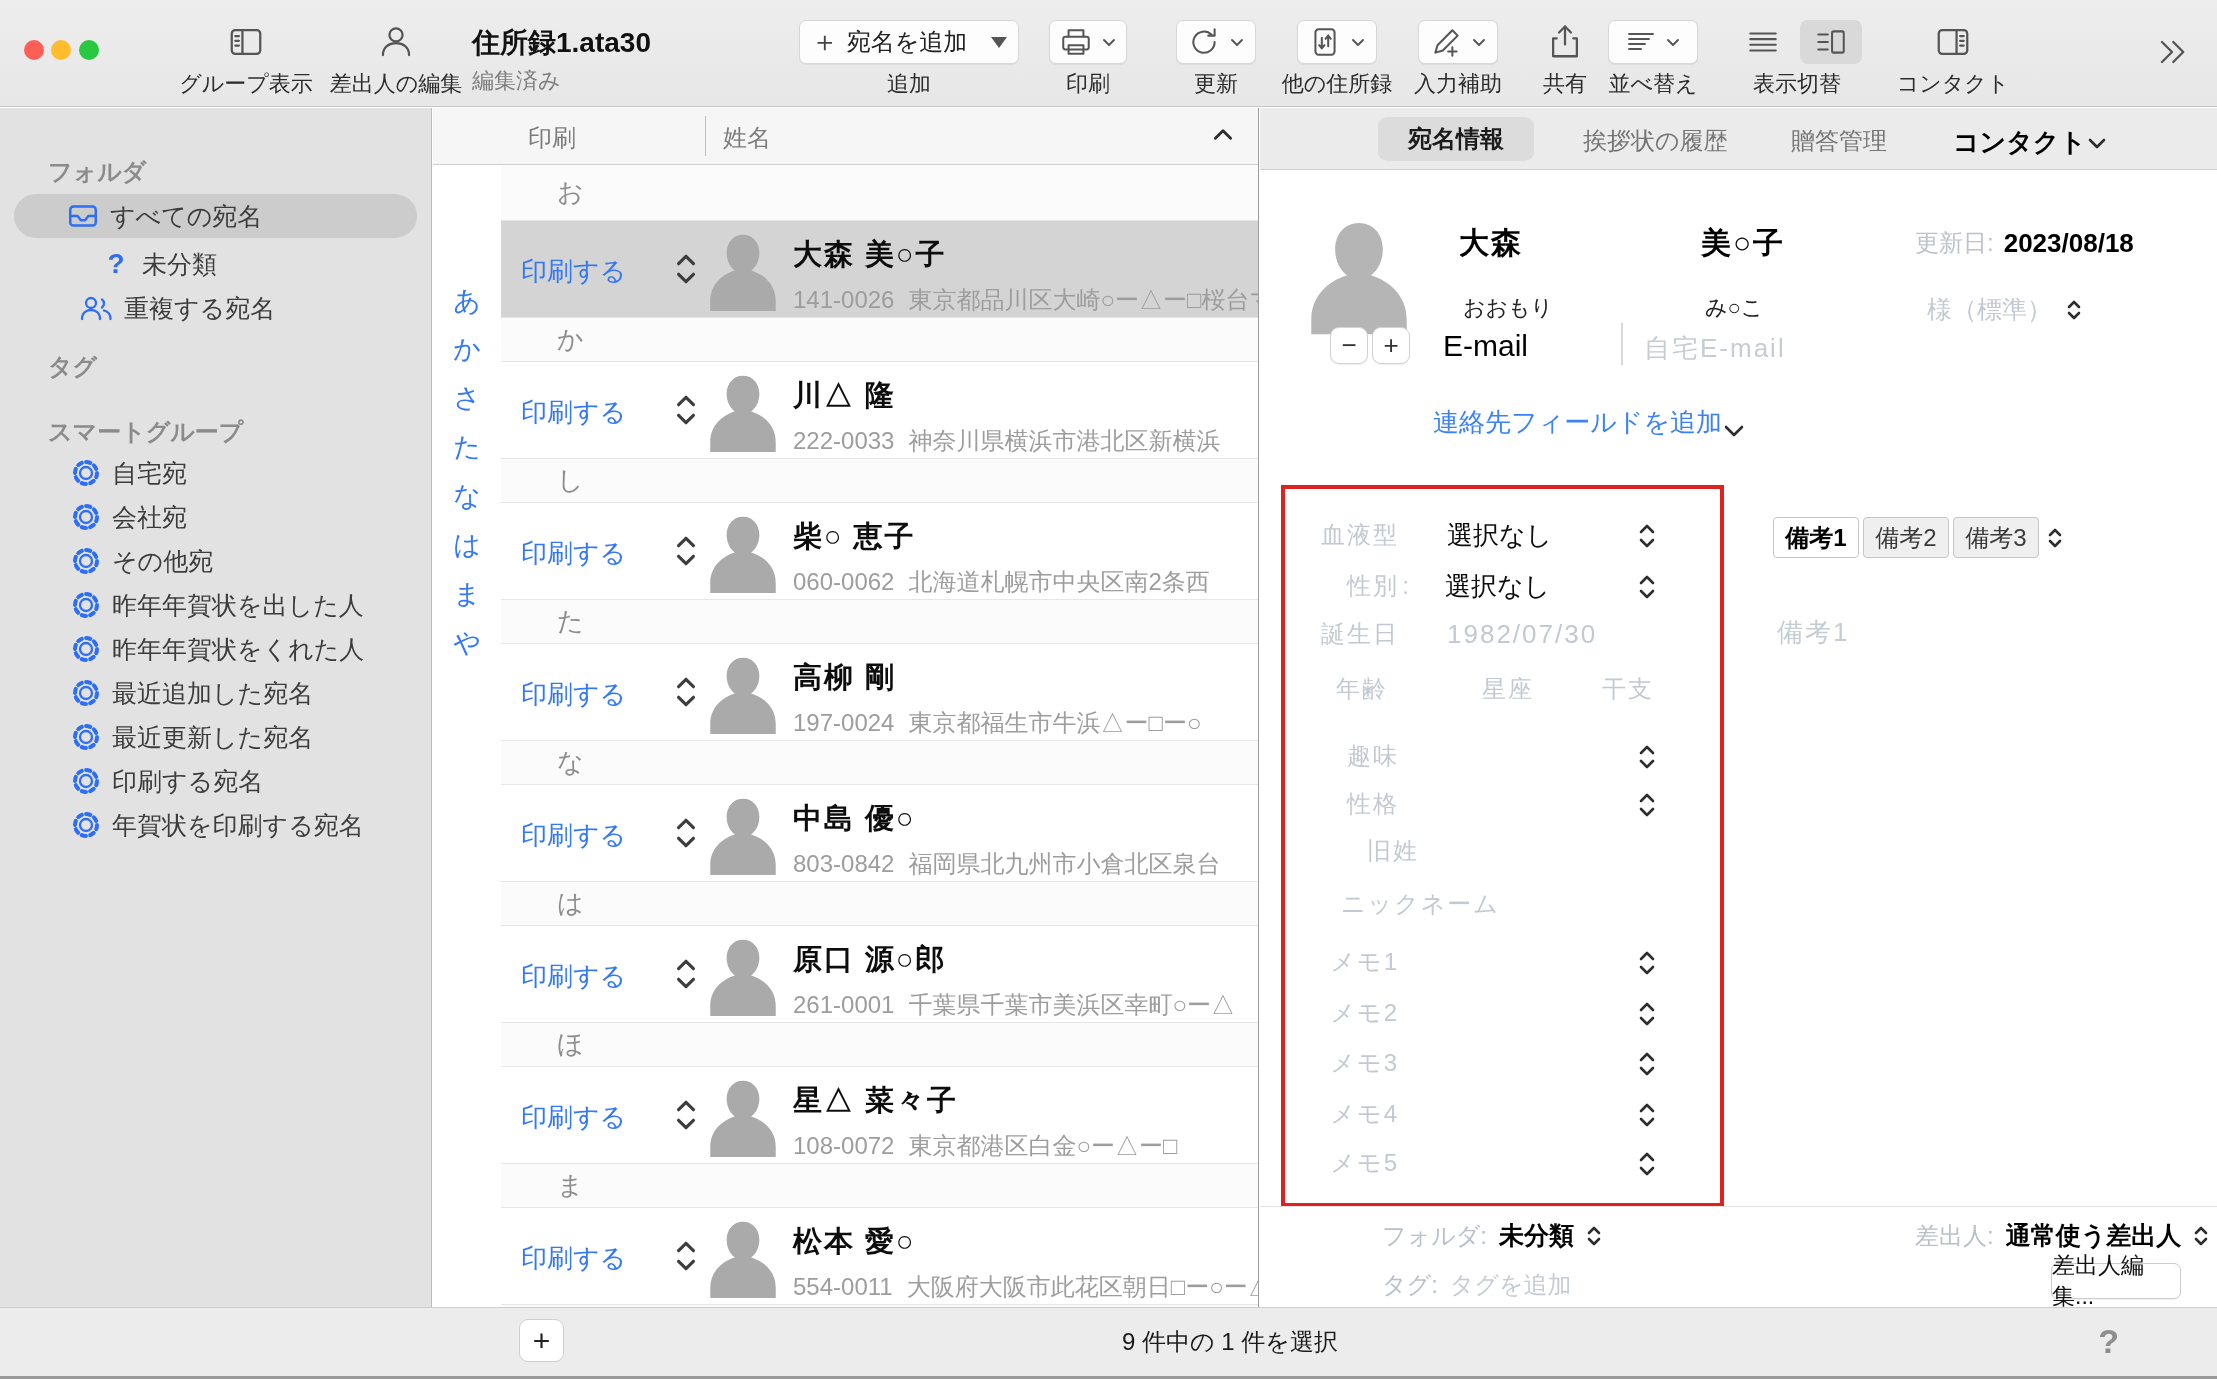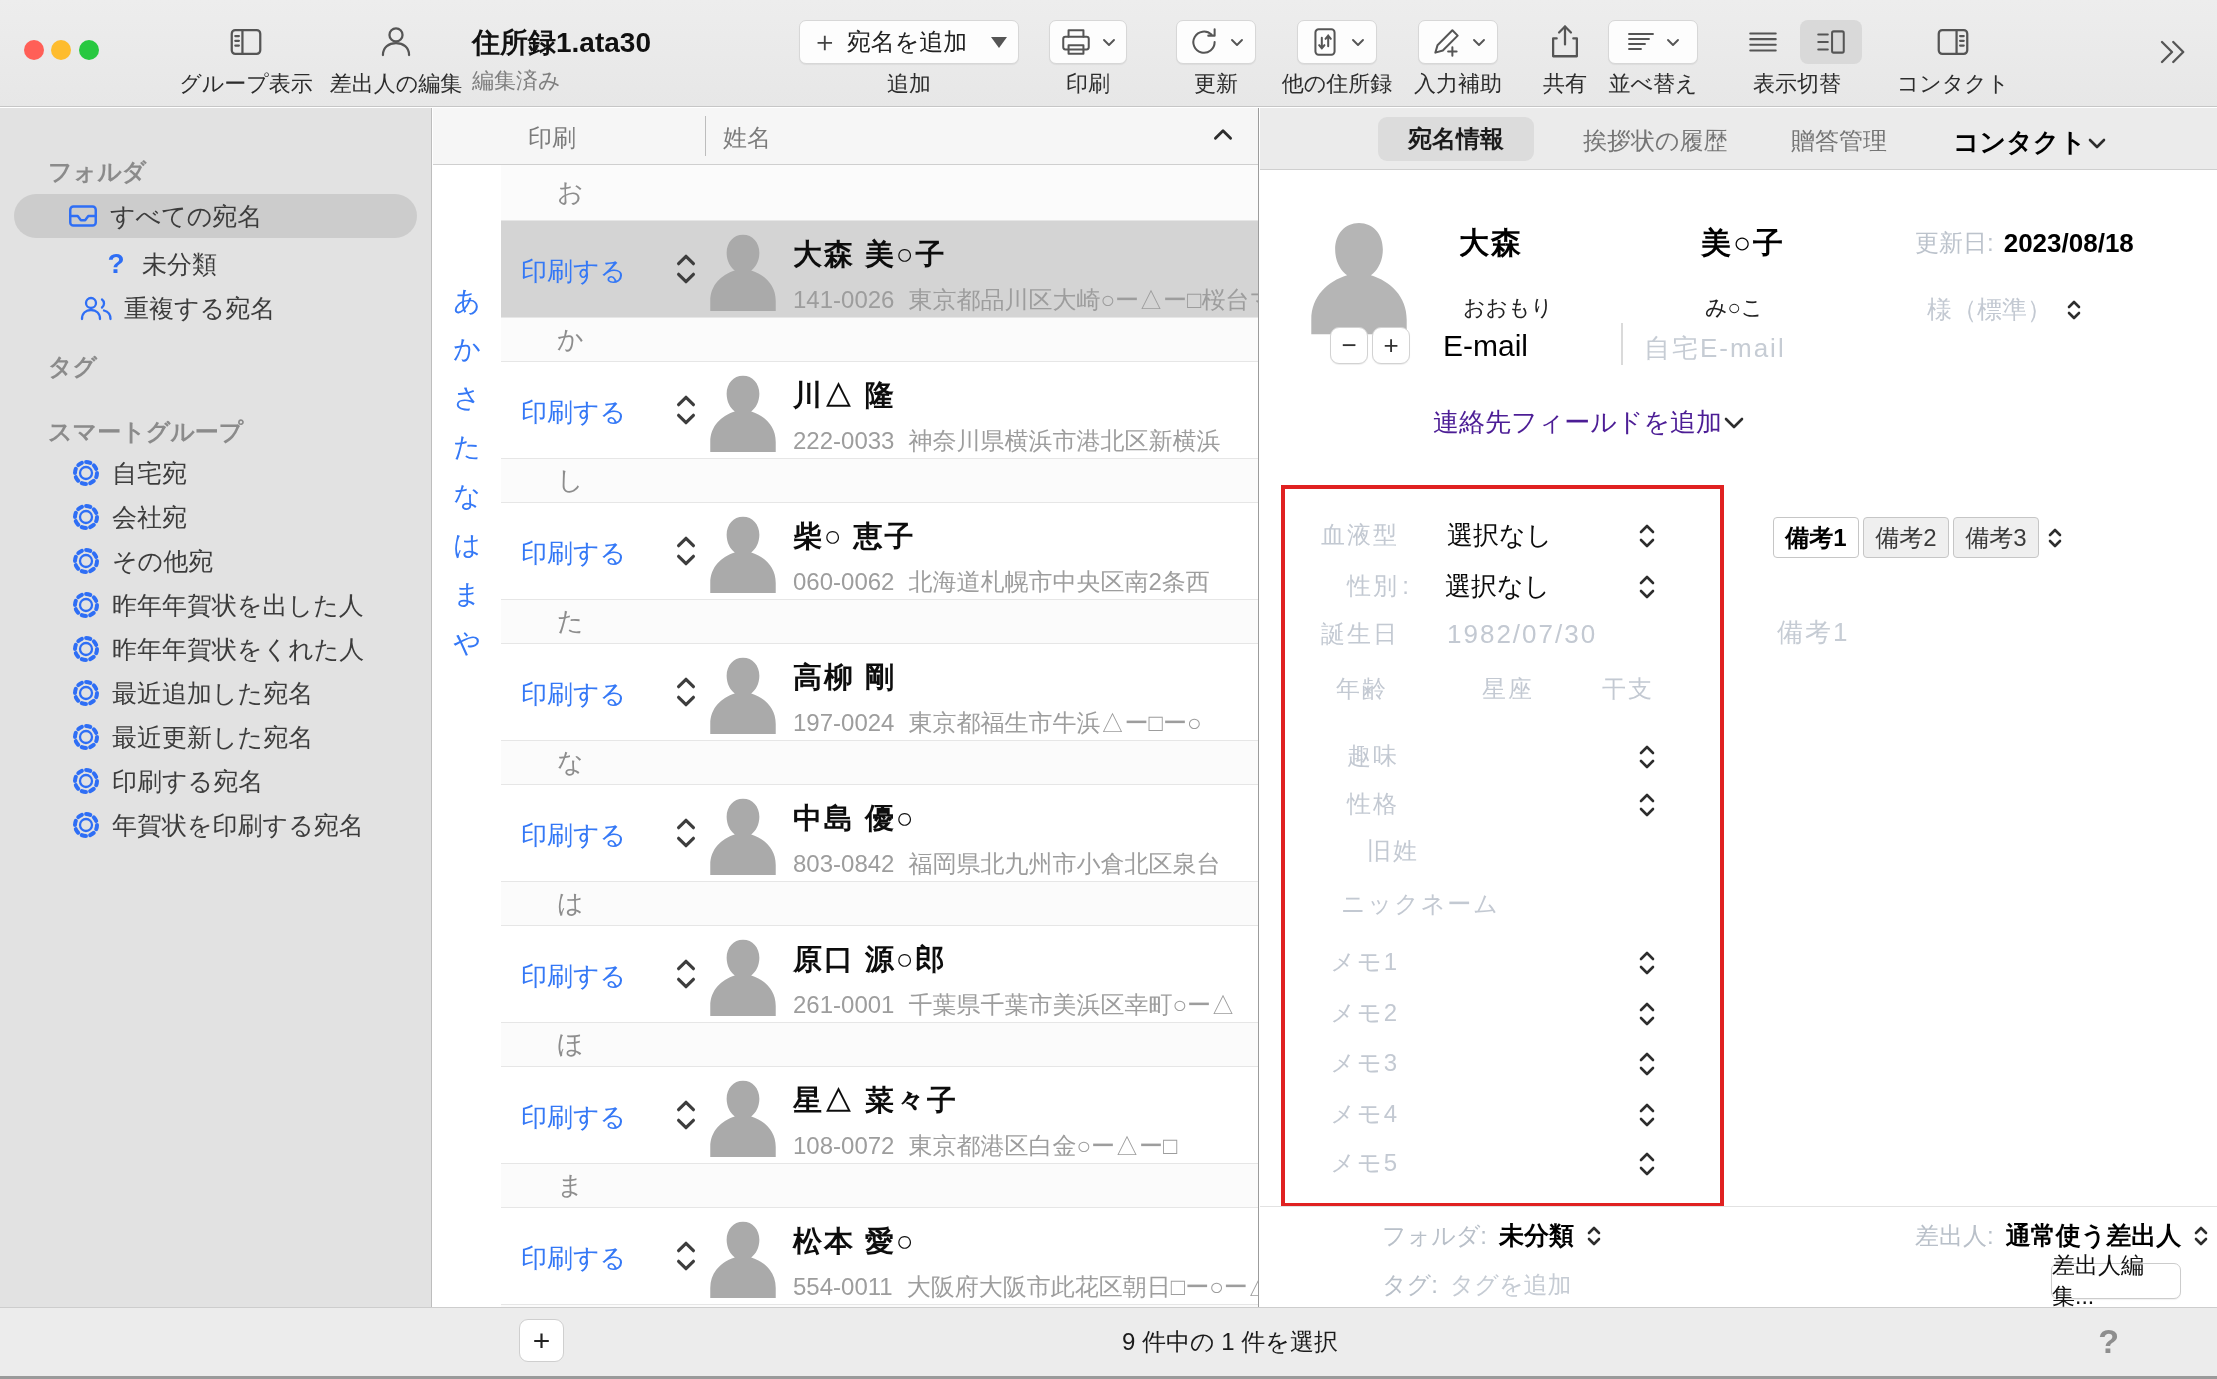--- a/index.html
+++ b/index.html
@@ -77,21 +77,21 @@
   .glabel { color:#bcc3cc; }
   .upd { position:absolute; left:655px; top:56px; font-size:24px; display:flex; gap:10px; align-items:center; }
   .upd b { color:#000; font-size:26px; }
   .honor { position:absolute; left:667px; top:122px; font-size:25px; color:#c3c9d2; display:flex; gap:14px; align-items:center; }
   .mp { position:absolute; top:156px; width:38px; height:37px; background:#fff; border:1px solid #d2d2d2;
         border-radius:9px; font-size:26px; color:#333; display:flex; align-items:center; justify-content:center;
         box-shadow:0 1px 1px rgba(0,0,0,.07); }
   .emaillbl { position:absolute; left:183px; top:158px; font-size:30px; color:#000; }
   .vdiv { position:absolute; left:361px; top:152px; width:2px; height:42px; background:#dadada; }
   .ghostmail { position:absolute; left:384px; top:160px; font-size:26px; color:#c6ccd4; letter-spacing:2px; }
-  .addfield { position:absolute; left:173px; top:234px; font-size:26px; color:#4c1d95; display:flex; align-items:center; }
+  .addfield { position:absolute; left:173px; top:234px; font-size:26px; color:#3b82f6; display:flex; align-items:flex-end; }
 
   .redbox { position:absolute; left:21px; top:314px; width:443px; height:722px; border:4px solid #e02121; }
   .frow { position:absolute; left:0; height:34px; display:flex; align-items:center; }
   .flab { width:114px; text-align:right; font-size:24px; color:#c3c9d2; letter-spacing:2px; flex:0 0 auto; }
   .flab.left { text-align:left; }
   .fval { margin-left:48px; font-size:26px; color:#0c0c0c; }
   .fval.ghost { color:#c3c9d2; letter-spacing:2px; }
   .fstep { position:absolute; left:352px; top:4px; }
   .smallstep { stroke:#2d2d2d; fill:none; stroke-width:2.6; stroke-linecap:round; stroke-linejoin:round; }
 

